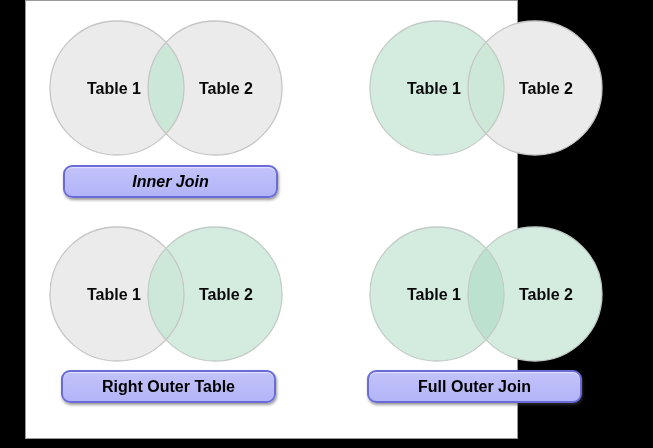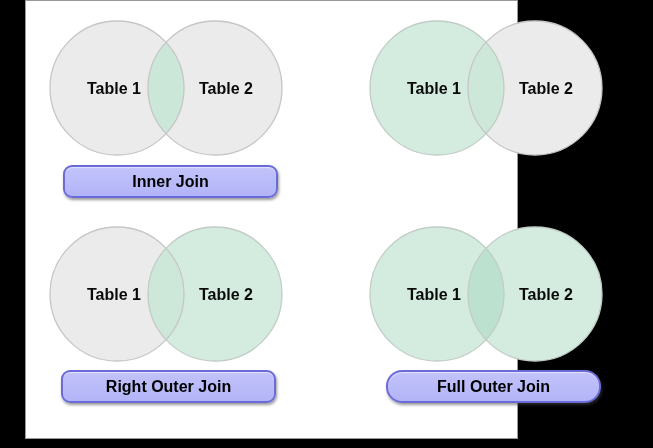--- a/index.html
+++ b/index.html
@@ -68,21 +68,21 @@
           </clipPath>
         </defs>
       <circle cx="71" cy="71" r="67" fill="#ebebeb"></circle>
       <circle cx="169" cy="71" r="67" fill="#ebebeb"></circle>
       <circle cx="169" cy="71" r="67" clip-path="url(#clip0)" fill="#cbe7d8"></circle>
       <circle cx="71" cy="71" r="67" fill="none" stroke-width="1.3" stroke="#c6c6c6"></circle>
       <circle cx="169" cy="71" r="67" fill="none" stroke-width="1.3" stroke="#c6c6c6"></circle>
       <text x="68" y="76.5">Table 1</text>
       <text x="180" y="76.5">Table 2</text>
     </svg>
-    <div class="join-btn" style="left:37px; top:164px;">Inner Join</div>
+    <div class="join-btn" style="left:37px; top:164px;font-style:italic;">Inner Join</div>
 
     <svg class="venn" style="left:340px; top:16px;" viewBox="0 0 240 142">
       <defs>
           <clipPath id="clip1">
             <circle cx="71" cy="71" r="67"></circle>
           </clipPath>
         </defs>
       <circle cx="71" cy="71" r="67" fill="#d4ecdf"></circle>
       <circle cx="169" cy="71" r="67" fill="#ebebeb"></circle>
       <circle cx="169" cy="71" r="67" clip-path="url(#clip1)" fill="#cde7d8"></circle>
@@ -99,32 +99,32 @@
           </clipPath>
         </defs>
       <circle cx="71" cy="71" r="67" fill="#ebebeb"></circle>
       <circle cx="169" cy="71" r="67" fill="#d4ecdf"></circle>
       <circle cx="169" cy="71" r="67" clip-path="url(#clip2)" fill="#cde7d8"></circle>
       <circle cx="71" cy="71" r="67" fill="none" stroke-width="1.3" stroke="#c6c6c6"></circle>
       <circle cx="169" cy="71" r="67" fill="none" stroke-width="1.3" stroke="#c2ccc6"></circle>
       <text x="68" y="76.5">Table 1</text>
       <text x="180" y="76.5">Table 2</text>
     </svg>
-    <div class="join-btn" style="left:35px; top:369px;">Right Outer Join</div>
+    <div class="join-btn" style="left:35px; top:369px;">Right Outer Table</div>
 
     <svg class="venn" style="left:340px; top:222px;" viewBox="0 0 240 142">
       <defs>
           <clipPath id="clip3">
             <circle cx="71" cy="71" r="67"></circle>
           </clipPath>
         </defs>
       <circle cx="71" cy="71" r="67" fill="#d4ecdf"></circle>
       <circle cx="169" cy="71" r="67" fill="#d4ecdf"></circle>
       <circle cx="169" cy="71" r="67" clip-path="url(#clip3)" fill="#bde1cf"></circle>
       <circle cx="71" cy="71" r="67" fill="none" stroke-width="1.3" stroke="#c2ccc6"></circle>
       <circle cx="169" cy="71" r="67" fill="none" stroke-width="1.3" stroke="#c2ccc6"></circle>
       <text x="68" y="76.5">Table 1</text>
       <text x="180" y="76.5">Table 2</text>
     </svg>
-    <div class="join-btn" style="left:360px; top:369px;border-radius:16px;">Full Outer Join</div>
+    <div class="join-btn" style="left:341px; top:369px;">Full Outer Join</div>
 
   </div>
 </div>
 
 </body></html>

